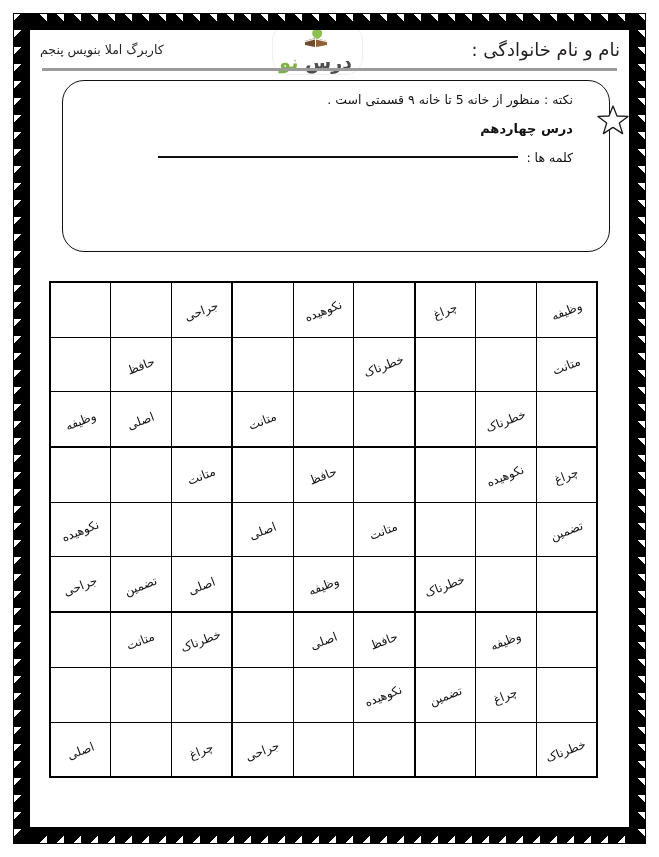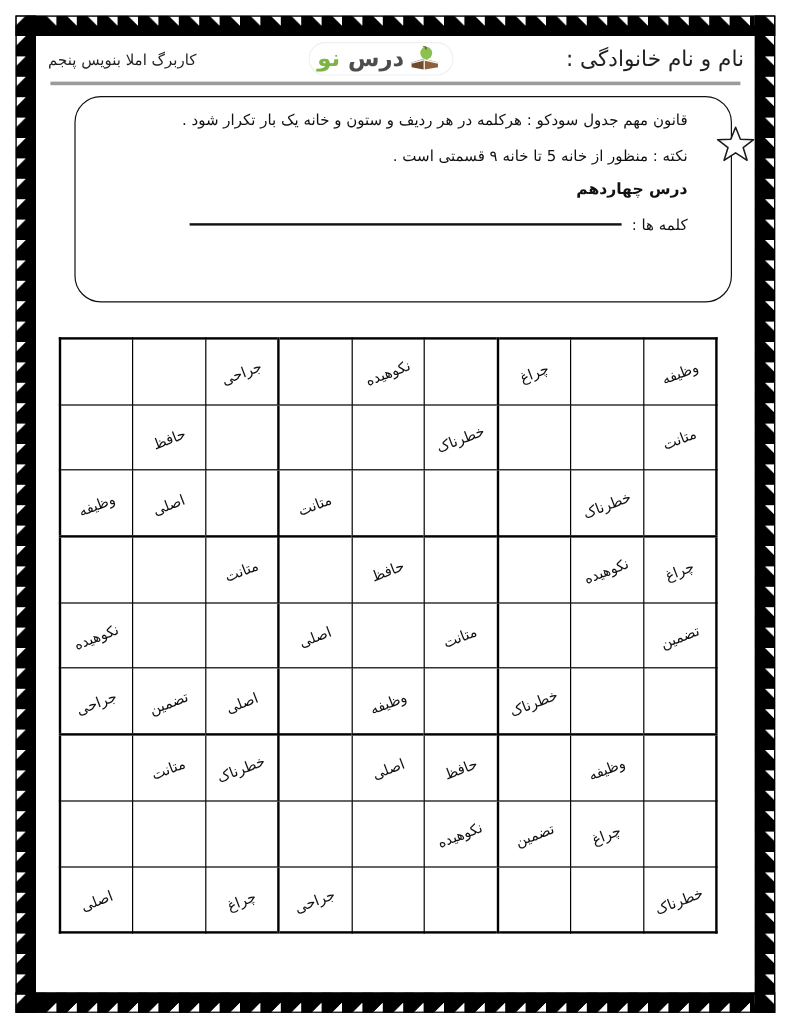--- a/index.html
+++ b/index.html
@@ -89,21 +89,21 @@
     white-space: nowrap;
     letter-spacing: 0.2px;
   }
   .header-subject {
     font-size: 12.5px;
     color: #231f20;
     white-space: nowrap;
   }
   .logo {
     display: flex;
-    flex-direction: row;
+    flex-direction: column;
     align-items: center;
     gap: 4px;
     background: #ffffff;
     border-radius: 16px;
     padding: 2px 10px 2px 6px;
     box-shadow: 0 0 0 1px #f0f0f0;
   }
   .logo-text {
     font-size: 19px;
     font-weight: bold;
@@ -269,21 +269,20 @@
   <div class="header-rule"></div>
 
   <div class="instr-box">
     <span class="star-icon">
       <svg width="34" height="34" viewBox="0 0 34 34" xmlns="http://www.w3.org/2000/svg">
         <polygon points="17,3 21,13 32,13.4 23.3,20 26.6,30.6 17,24.4 7.4,30.6 10.7,20 2,13.4 13,13" fill="#ffffff" stroke="#1a1a1a" stroke-width="1.3" stroke-linejoin="round"></polygon>
       </svg>
     </span>
 
     <div class="instr-inner">
-      <p class="instr-line">قانون مهم جدول سودکو : هرکلمه در هر ردیف و ستون و خانه یک بار تکرار شود .</p>
       <p class="instr-line">نکته : منظور از خانه 5 تا خانه ۹ قسمتی  است .</p>
       <p class="instr-lesson">درس چهاردهم</p>
       <div class="instr-words-row">
         <span class="instr-words-label">کلمه ها :</span>
         <span class="instr-words-rule"></span>
       </div>
     </div>
   </div>
 
   <div class="grid-wrap">

